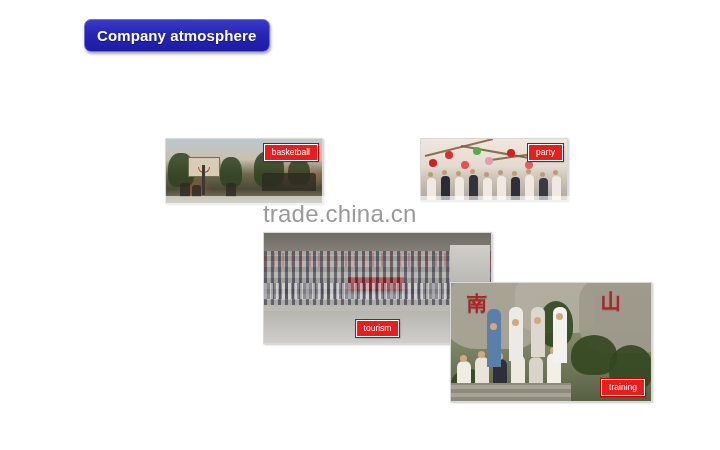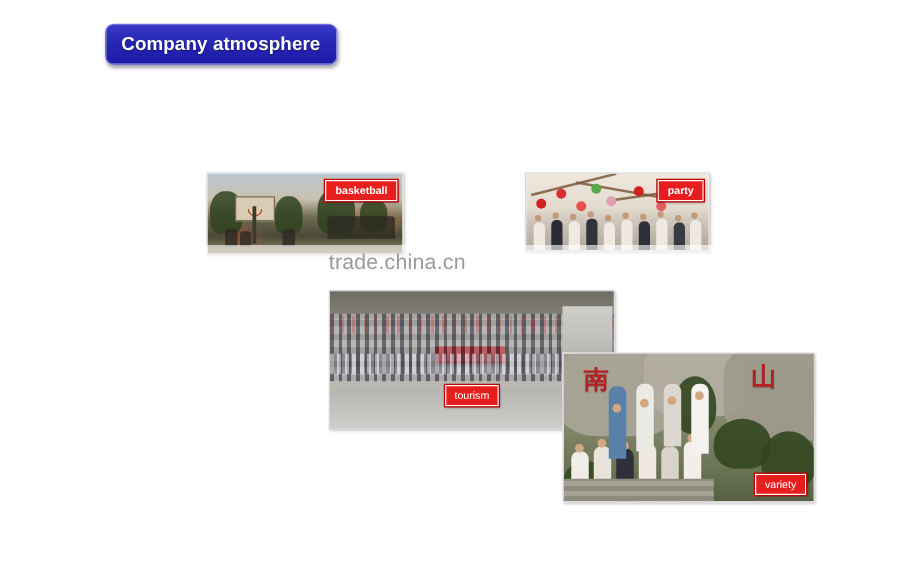--- a/index.html
+++ b/index.html
@@ -85,23 +85,23 @@
     background: #e81d1d;
     border: 1px solid #ffffff;
     outline: 1px solid #c00000;
     color: #ffffff;
     font-size: 8.5px;
     line-height: 12px;
     padding: 1px 7px 2px 7px;
     white-space: nowrap;
     box-shadow: 1px 1px 2px rgba(0,0,0,0.3);
   }
-  .tag-tr { right: 4px; top: 5px; font-weight: bold; }
+  .tag-tr { right: 4px; top: 5px; }
   .tag-br { right: 6px; bottom: 5px; }
-  .tag-bc { left: 50%; transform: translateX(-50%); bottom: 18px; }
+  .tag-bc { left: 50%; transform: translateX(-50%); bottom: 6px; }
 
   
   #photo-basketball { left: 165px; top: 138px; width: 156px; height: 64px; }
   #photo-basketball .photo-inner {
     background:
       radial-gradient(ellipse 40px 22px at 132px 38px, rgba(255,120,60,0.55), transparent 70%),
       radial-gradient(ellipse 26px 16px at 28px 50px, rgba(240,80,60,0.45), transparent 70%),
       linear-gradient(180deg, #bcc7cf 0%, #c8c0ae 32%, #6b6a4e 55%, #4a4a38 78%, #8e8566 100%);
   }
   .bb-tree {
@@ -223,21 +223,21 @@
     top: 196px;
     width: 410px;
     height: 34px;
     background: rgba(255,255,255,0.62);
     pointer-events: none;
   }
   #watermark-text {
     position: absolute;
     left: 263px;
     top: 200px;
-    font-size: 17px;
+    font-size: 24px;
     color: #9a9a9a;
     letter-spacing: 0.2px;
     font-family: "Liberation Sans", sans-serif;
     pointer-events: none;
     text-shadow: 0 1px 0 rgba(255,255,255,0.8);
   }
 
   
   #footer {
     position: absolute;
@@ -397,20 +397,20 @@
       <div class="tn-head" style="left:39px;  top:40px;"></div>
       <div class="tn-person" style="left:58px;  height:54px; background:#eceae4; bottom:40px;"></div>
       <div class="tn-head" style="left:61px;  top:36px;"></div>
       <div class="tn-person" style="left:80px;  height:50px; background:#dcd8d0; bottom:44px;"></div>
       <div class="tn-head" style="left:83px;  top:34px;"></div>
       <div class="tn-person" style="left:102px; height:56px; background:#f4f2ee; bottom:38px;"></div>
       <div class="tn-head" style="left:105px; top:30px;"></div>
       <div style="position:absolute;left:0;bottom:0;width:120px;height:18px;
                   background:repeating-linear-gradient(0deg,#8e8a7c 0 4px,#a6a294 4px 8px);"></div>
     </div>
-    <div class="tag tag-br">variety</div>
+    <div class="tag tag-br">training</div>
   </div>
 
   <div id="watermark-band"></div>
   <div id="watermark-text">trade.china.cn</div>
 
 
 </div>
 
 </body></html>

